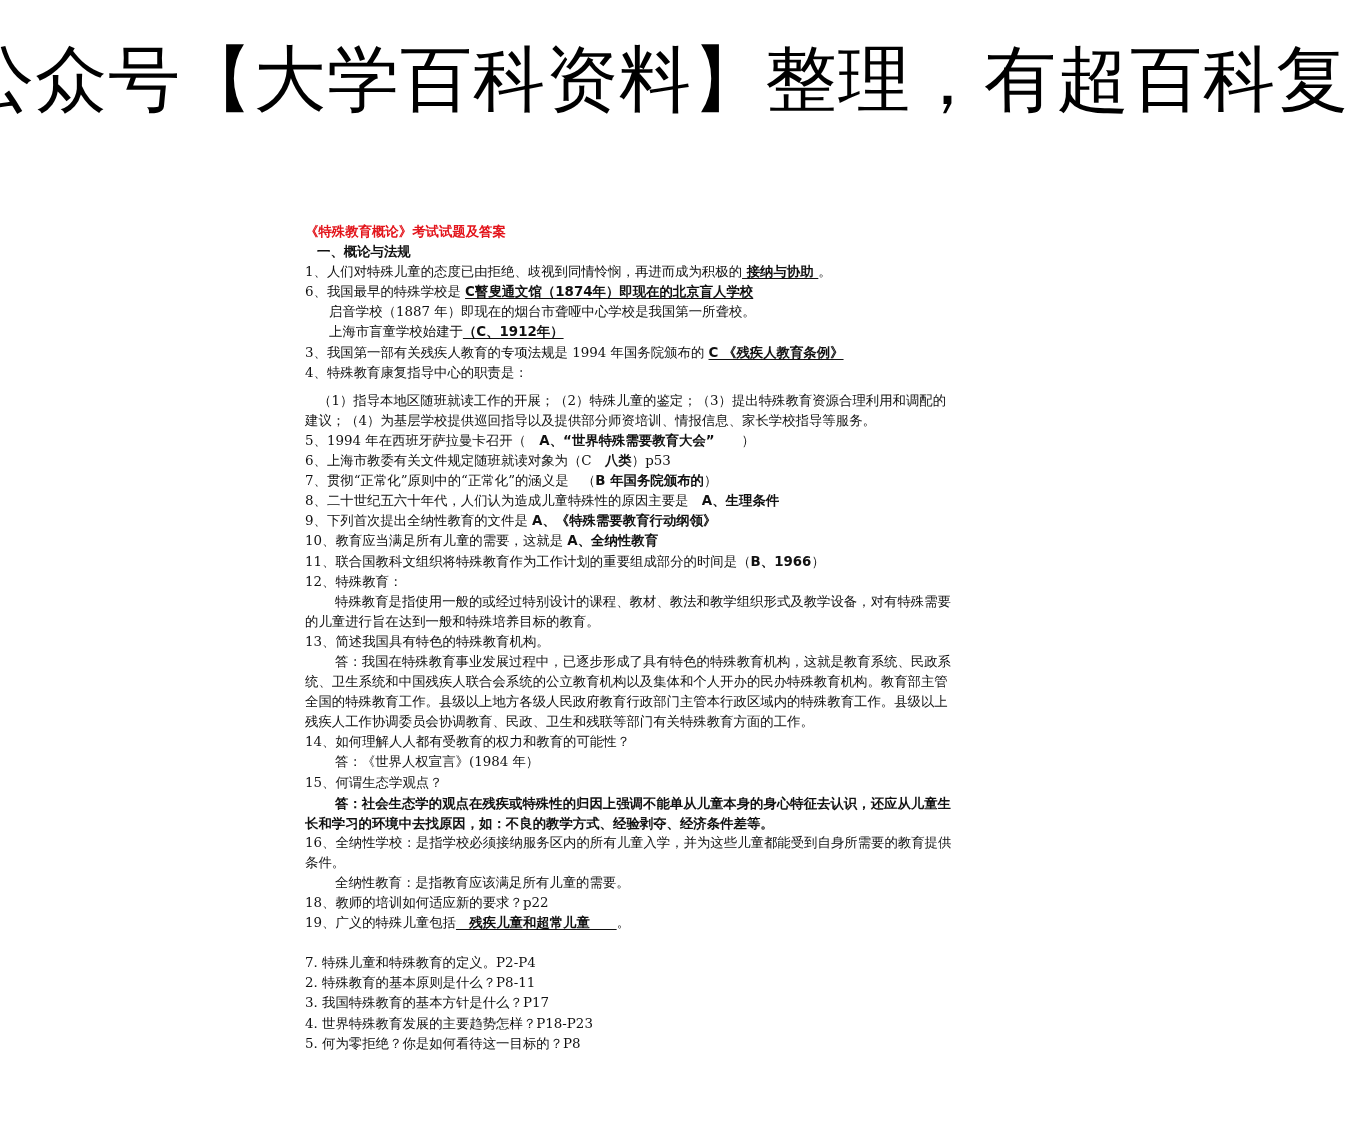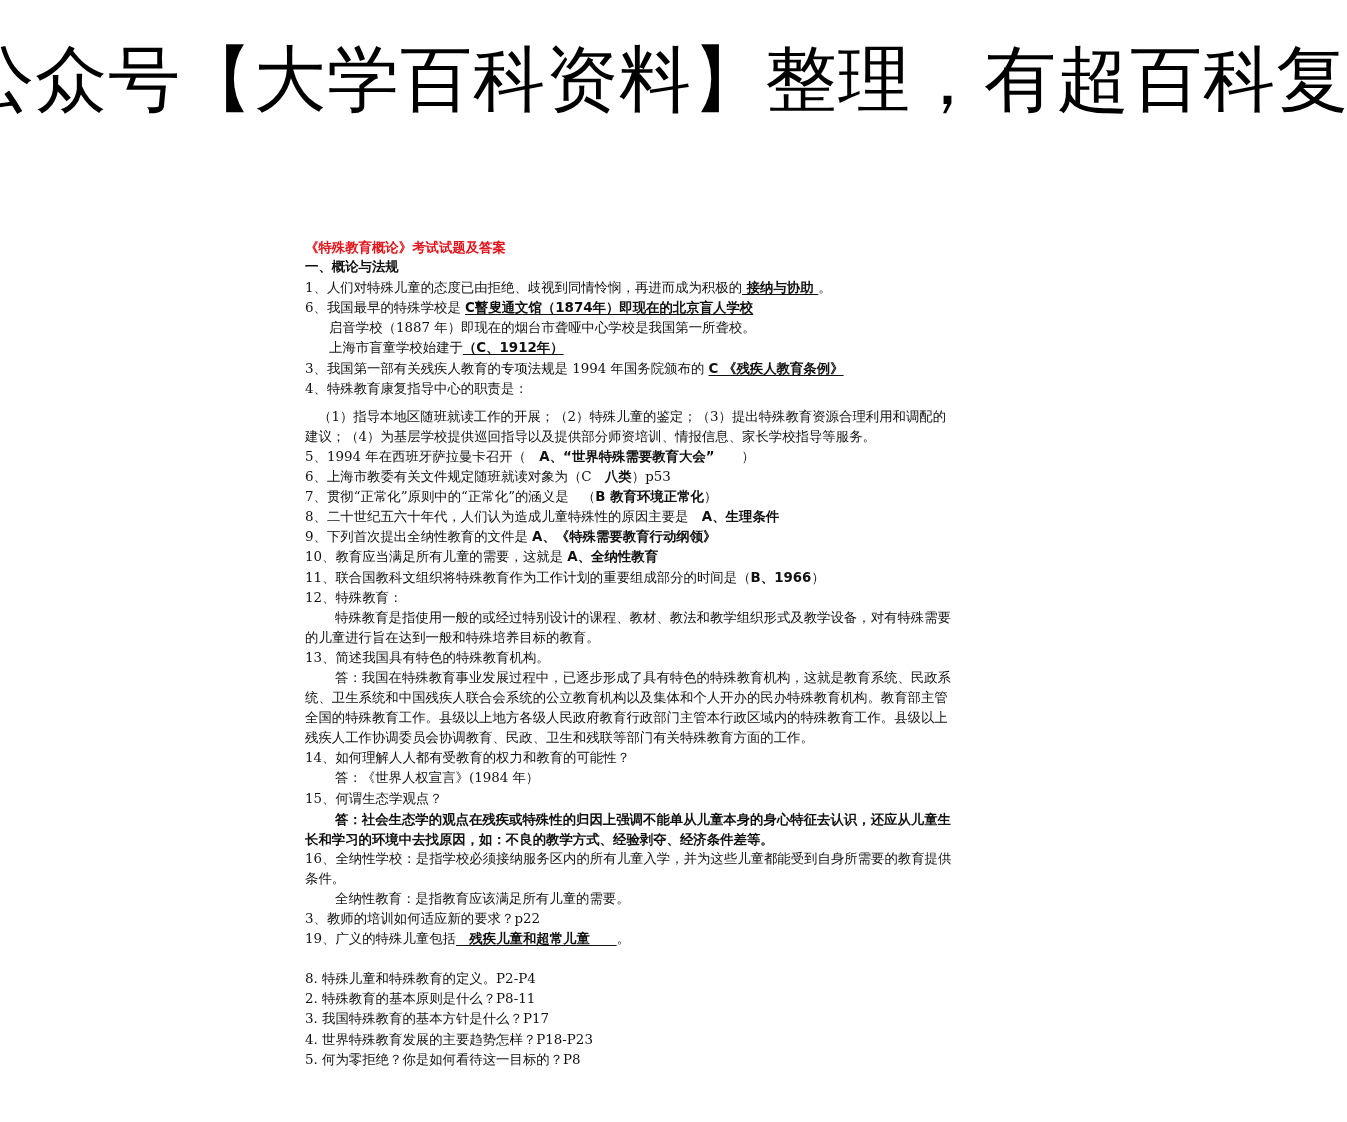--- a/index.html
+++ b/index.html
@@ -1,20 +1,20 @@
 <!DOCTYPE html>
 <html><head>
 <meta charset="utf-8">
 <style>
   html, body { margin:0; padding:0; background:#ffffff; }
   body { width:1347px; height:1122px; overflow:hidden; position:relative; font-family:"DejaVu Serif","Liberation Serif",serif; color:#111; }
   .banner { position:absolute; left:-38px; top:34px; white-space:nowrap; font-size:72px; line-height:90px; color:#000; font-family:"DejaVu Sans","Liberation Sans",sans-serif; font-weight:normal; letter-spacing:1px; }
-  .doc { position:absolute; left:305px; top:238px; width:650px; font-size:13.4px; line-height:20.1px; }
+  .doc { position:absolute; left:305px; top:222px; width:650px; font-size:13.4px; line-height:20.1px; }
   .doc .title { color:#e3141b; font-weight:bold; font-family:"DejaVu Sans","Liberation Sans",sans-serif; font-size:13.4px; }
-  .doc .section { font-weight:bold; font-family:Liberation Mono, monospace; }
+  .doc .section { font-weight:bold; font-family:Liberation Serif, serif;margin-left:12px; }
   .line { white-space:nowrap; height:20.1px; }
   .indent1 { padding-left:24px; }
   .indent2 { padding-left:30px; }
   .para { white-space:normal; }
   .ans { font-weight:bold; font-family:"DejaVu Sans","Liberation Sans",sans-serif; }
   .u { text-decoration:underline; text-underline-offset:2px;margin-top:15px; }
   .blank { height:20px; }
 </style>
 </head>
 <body>
@@ -28,39 +28,39 @@
   <div class="line"><span>1、人们对特殊儿童的态度已由拒绝、歧视到同情怜悯，再进而成为积极的</span><span class="ans u"> 接纳与协助 </span><span>。</span></div>
   <div class="line"><span>6、我国最早的特殊学校是 </span><span class="ans u">C瞽叟通文馆（1874年）即现在的北京盲人学校</span></div>
   <div class="line indent1"><span>启音学校（1887 年）即现在的烟台市聋哑中心学校是我国第一所聋校。</span></div>
   <div class="line indent1"><span>上海市盲童学校始建于</span><span class="ans u">（C、1912年）</span></div>
   <div class="line"><span>3、我国第一部有关残疾人教育的专项法规是 1994 年国务院颁布的 </span><span class="ans u">C 《残疾人教育条例》</span></div>
   <div class="line"><span>4、特殊教育康复指导中心的职责是：</span></div>
   <div class="para" style="text-indent:13px;margin-top:8px;">（1）指导本地区随班就读工作的开展；（2）特殊儿童的鉴定；（3）提出特殊教育资源合理利用和调配的建议；（4）为基层学校提供巡回指导以及提供部分师资培训、情报信息、家长学校指导等服务。</div>
 
   <div class="line"><span>5、1994 年在西班牙萨拉曼卡召开（　</span><span class="ans">A、“世界特殊需要教育大会”</span><span>　　）</span></div>
   <div class="line"><span>6、上海市教委有关文件规定随班就读对象为（C　</span><span class="ans">八类</span><span>）p53</span></div>
-  <div class="line"><span>7、贯彻“正常化”原则中的“正常化”的涵义是　（</span><span class="ans">B 教育环境正常化</span><span>）</span></div>
+  <div class="line"><span>7、贯彻“正常化”原则中的“正常化”的涵义是　（</span><span class="ans">B 年国务院颁布的</span><span>）</span></div>
   <div class="line"><span>8、二十世纪五六十年代，人们认为造成儿童特殊性的原因主要是　</span><span class="ans">A、生理条件</span></div>
   <div class="line"><span>9、下列首次提出全纳性教育的文件是 </span><span class="ans">A、《特殊需要教育行动纲领》</span></div>
   <div class="line"><span>10、教育应当满足所有儿童的需要，这就是 </span><span class="ans">A、全纳性教育</span></div>
   <div class="line"><span>11、联合国教科文组织将特殊教育作为工作计划的重要组成部分的时间是（</span><span class="ans">B、1966</span><span>）</span></div>
 
   <div class="line">12、特殊教育：</div>
   <div class="para" style="text-indent:30px;">特殊教育是指使用一般的或经过特别设计的课程、教材、教法和教学组织形式及教学设备，对有特殊需要的儿童进行旨在达到一般和特殊培养目标的教育。</div>
   <div class="line">13、简述我国具有特色的特殊教育机构。</div>
   <div class="para" style="text-indent:30px;">答：我国在特殊教育事业发展过程中，已逐步形成了具有特色的特殊教育机构，这就是教育系统、民政系统、卫生系统和中国残疾人联合会系统的公立教育机构以及集体和个人开办的民办特殊教育机构。教育部主管全国的特殊教育工作。县级以上地方各级人民政府教育行政部门主管本行政区域内的特殊教育工作。县级以上残疾人工作协调委员会协调教育、民政、卫生和残联等部门有关特殊教育方面的工作。</div>
   <div class="line">14、如何理解人人都有受教育的权力和教育的可能性？</div>
   <div class="line indent2">答：《世界人权宣言》(1984 年）</div>
   <div class="line">15、何谓生态学观点？</div>
   <div class="para" style="text-indent:30px;font-weight:bold;">答：社会生态学的观点在残疾或特殊性的归因上强调不能单从儿童本身的身心特征去认识，还应从儿童生长和学习的环境中去找原因，如：不良的教学方式、经验剥夺、经济条件差等。</div>
   <div class="para">16、全纳性学校：是指学校必须接纳服务区内的所有儿童入学，并为这些儿童都能受到自身所需要的教育提供条件。</div>
   <div class="line indent2">全纳性教育：是指教育应该满足所有儿童的需要。</div>
-  <div class="line">3、教师的培训如何适应新的要求？p22</div>
+  <div class="line">18、教师的培训如何适应新的要求？p22</div>
   <div class="line"><span>19、广义的特殊儿童包括</span><span class="ans u">　残疾儿童和超常儿童　　</span><span>。</span></div>
 
   <div class="blank"></div>
 
-  <div class="line">8.  特殊儿童和特殊教育的定义。P2-P4</div>
+  <div class="line">7.  特殊儿童和特殊教育的定义。P2-P4</div>
   <div class="line">2.  特殊教育的基本原则是什么？P8-11</div>
   <div class="line">3.  我国特殊教育的基本方针是什么？P17</div>
   <div class="line">4.  世界特殊教育发展的主要趋势怎样？P18-P23</div>
   <div class="line">5.  何为零拒绝？你是如何看待这一目标的？P8</div>
 </div>
 
 </body></html>

